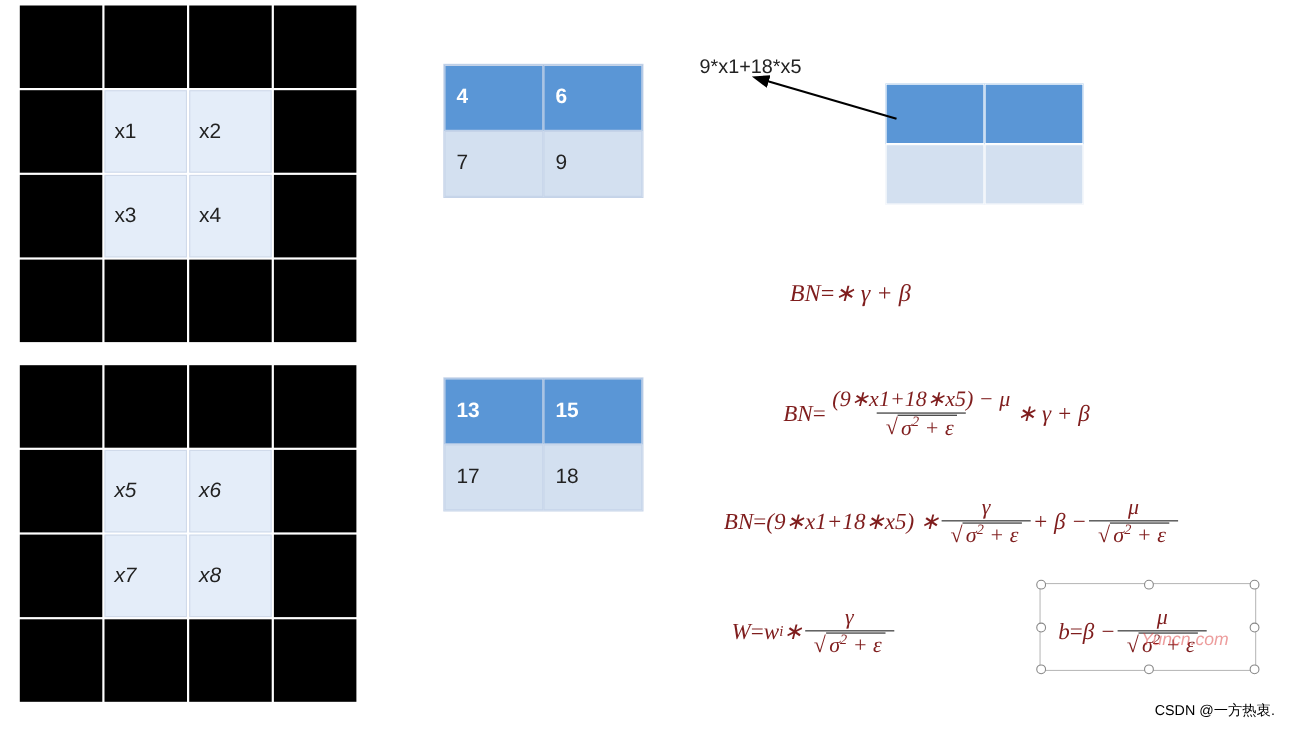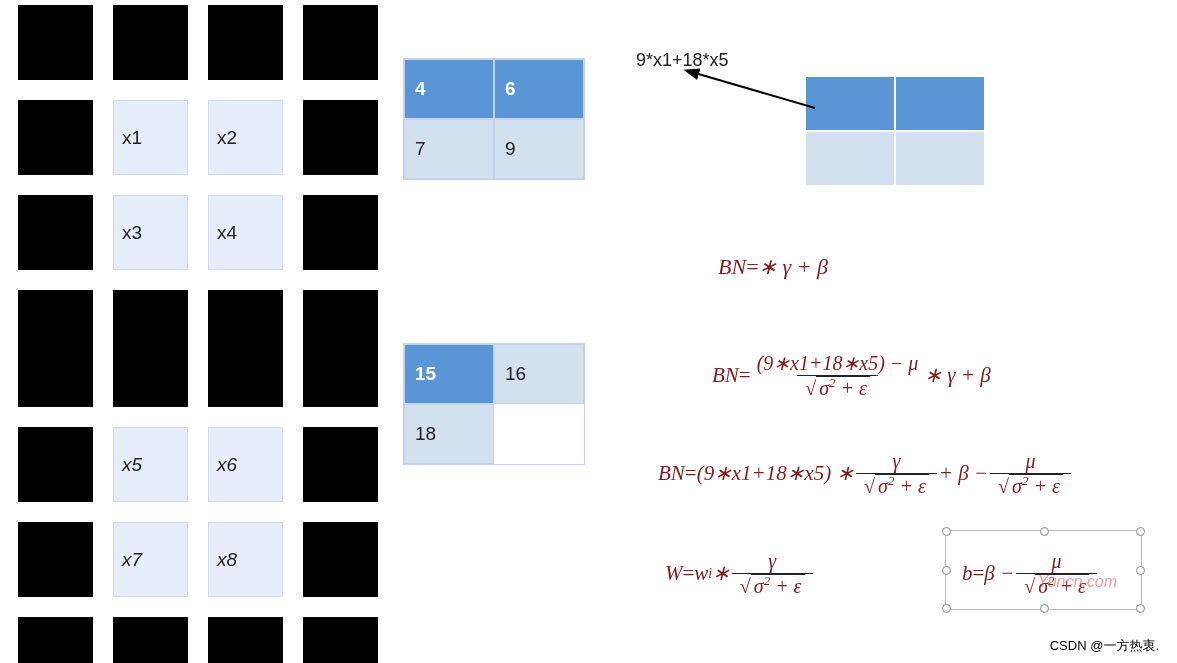--- a/index.html
+++ b/index.html
@@ -9,21 +9,21 @@
   height: 663px;
   position: relative;
   font-family: Arial, sans-serif;
   background: white;
   overflow: hidden;
 }
 .grid4 {
   display: grid;
   grid-template-columns: repeat(4, 75px);
   grid-template-rows: repeat(4, 75px);
-  gap: 20px;
+  gap: 2px;
   position: absolute;
 }
 .cell {
   display: flex;
   align-items: center;
   justify-content: flex-start;
   padding-left: 8px;
   font-size: 19px;
   box-sizing: border-box;
 }
@@ -160,22 +160,23 @@
 </div>
 
 <div class="grid2" style="left:403px; top:58px;">
   <div class="bcell blue">4</div>
   <div class="bcell blue">6</div>
   <div class="bcell pale">7</div>
   <div class="bcell pale">9</div>
 </div>
 
 <div class="grid2" style="left:403px; top:343px;">
+  <div class="bcell blue">13</div>
   <div class="bcell blue">15</div>
-  <div class="bcell pale">16</div>
+  <div class="bcell pale">17</div>
   <div class="bcell pale">18</div>
 </div>
 
 <div class="grid2b" style="left:805px; top:76px;">
   <div class="ocell oblue"></div>
     <div class="ocell oblue"></div>
   <div class="ocell opale"></div>
     <div class="ocell opale"></div>
 </div>
 

